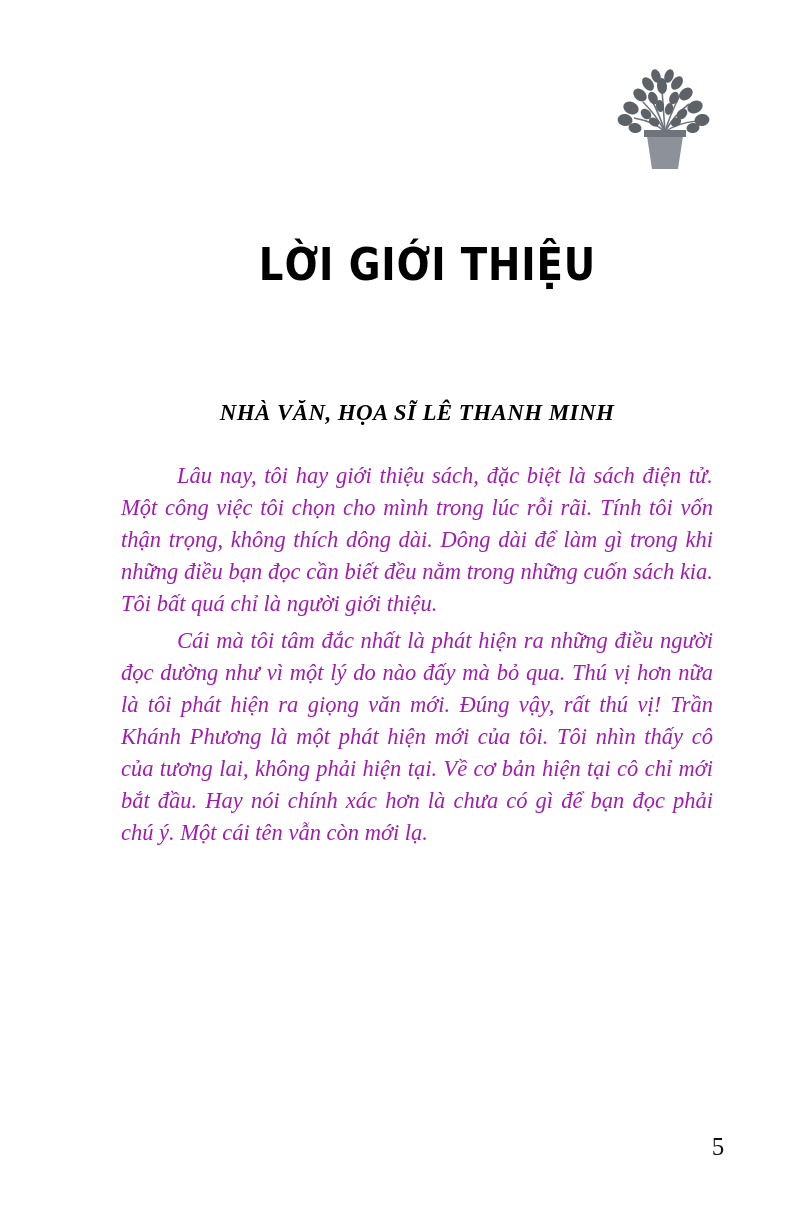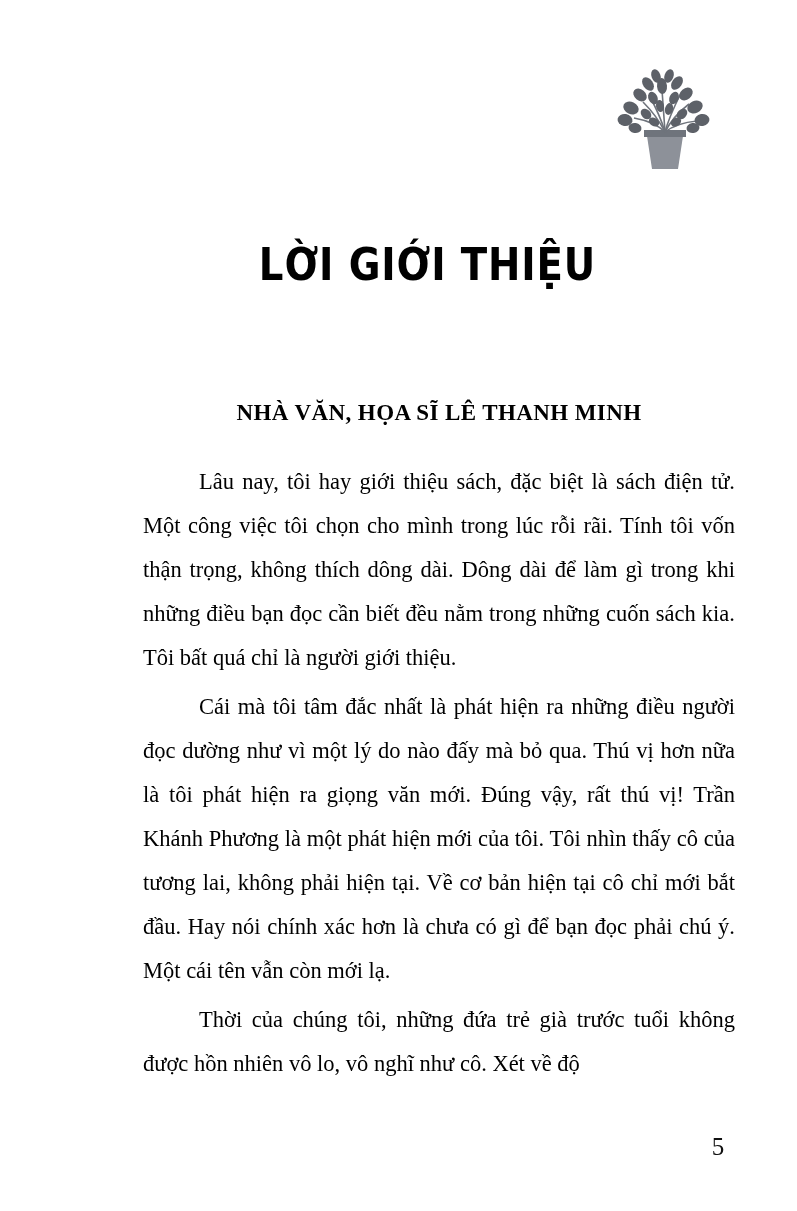--- a/index.html
+++ b/index.html
@@ -40,41 +40,42 @@
     letter-spacing: 1px;
     color: #000000;
     transform: scaleX(0.86);
     transform-origin: center;
   }
 
   
   .body-block {
     position: absolute;
     top: 400px;
-    left: 114px;
+    left: 92px;
     width: 592px;
+    font-style: italic;
   }
 
   .author-line {
     font-family: "Liberation Serif", serif;
     font-weight: 700;
     font-size: 23px;
     letter-spacing: 0.4px;
     text-align: center;
     margin: 0 0 34px 0;
     color: #000000;
   }
 
   p.para {
     margin: 0 0 5px 0;
     font-size: 22.5px;
-    line-height: 44px;
+    line-height: 32px;
     text-align: justify;
     text-indent: 56px;
-    color: #000000;
+    color: #a21caf;
     hyphens: none;
   }
   p.para:last-child {
     margin-bottom: 0;
   }
 
   
   .page-number {
     position: absolute;
     left: 0;
@@ -142,20 +143,19 @@
   <h1 class="chapter-title">LỜI GIỚI THIỆU</h1>
 
   <div class="body-block">
 
     <div class="author-line">NHÀ VĂN, HỌA SĨ LÊ THANH MINH</div>
 
     <p class="para">Lâu nay, tôi hay giới thiệu sách, đặc biệt là sách điện tử. Một công việc tôi chọn cho mình trong lúc rỗi rãi. Tính tôi vốn thận trọng, không thích dông dài. Dông dài để làm gì trong khi những điều bạn đọc cần biết đều nằm trong những cuốn sách kia. Tôi bất quá chỉ là người giới thiệu.</p>
 
     <p class="para">Cái mà tôi tâm đắc nhất là phát hiện ra những điều người đọc dường như vì một lý do nào đấy mà bỏ qua. Thú vị hơn nữa là tôi phát hiện ra giọng văn mới. Đúng vậy, rất thú vị! Trần Khánh Phương là một phát hiện mới của tôi. Tôi nhìn thấy cô của tương lai, không phải hiện tại. Về cơ bản hiện tại cô chỉ mới bắt đầu. Hay nói chính xác hơn là chưa có gì để bạn đọc phải chú ý. Một cái tên vẫn còn mới lạ.</p>
 
-    <p class="para">Thời của chúng tôi, những đứa trẻ già trước tuổi không được hồn nhiên vô lo, vô nghĩ như cô. Xét về độ</p>
   </div>
 
   <div class="page-number">
     <span>5</span>
   </div>
 
 </div>
 
 </body></html>

